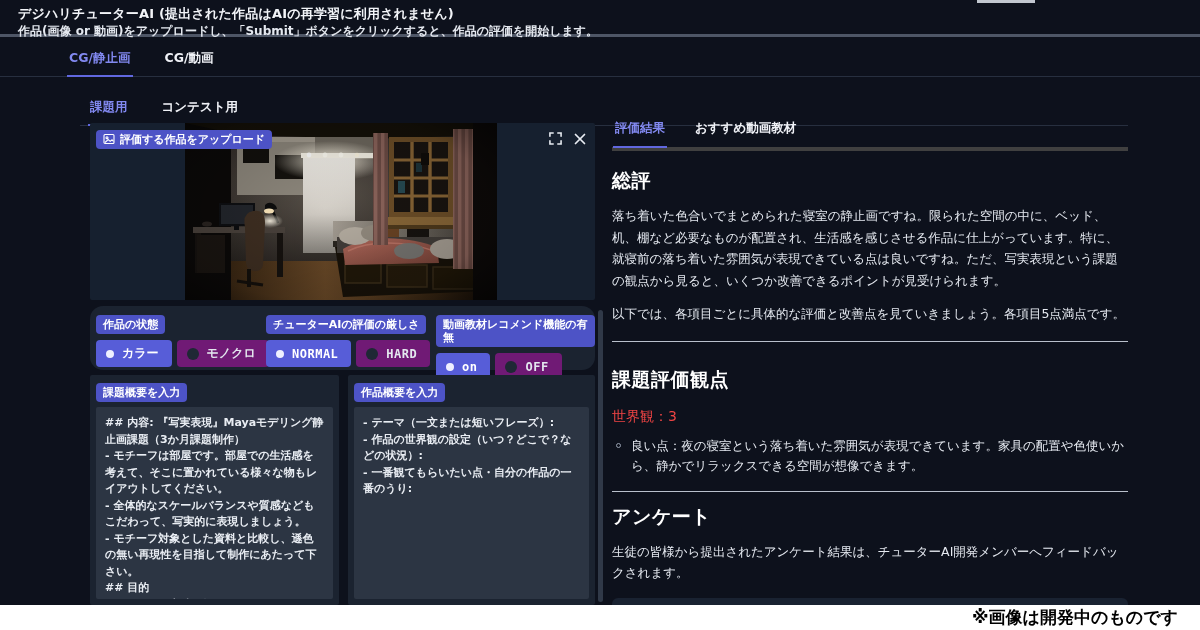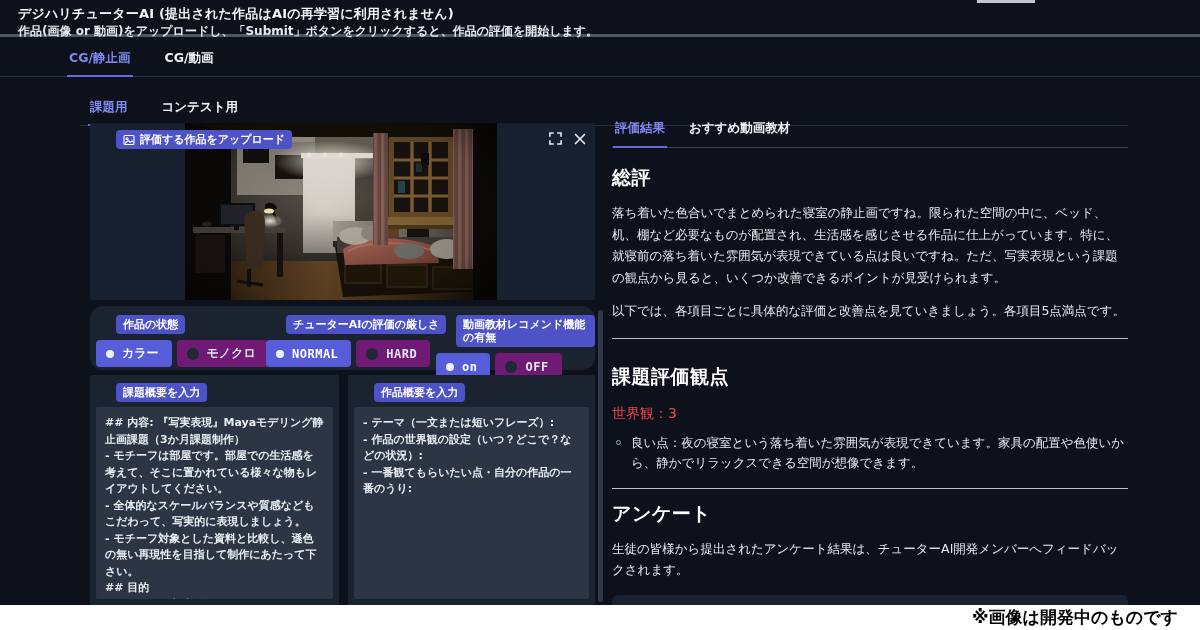--- a/index.html
+++ b/index.html
@@ -20,21 +20,21 @@
   .tab.active { color:#8289f0; border-bottom:2px solid #6168e0; margin-bottom:-1px; }
 
   
   .panel { position:absolute; background:#1b2330; border-radius:2px; }
   .upload-panel { left:90px; top:123px; width:505px; height:177px; background:#16202f; }
   .artwork-img { position:absolute; left:95px; top:0; width:312px; height:177px; display:block; }
   .upload-badge { position:absolute; left:6px; top:7px; z-index:3; }
   .img-actions { position:absolute; right:8px; top:8px; z-index:3; display:flex; gap:9px; align-items:center; }
   .icon-btn { width:15px; height:15px; display:flex; align-items:center; justify-content:center; cursor:pointer; }
 
-  .badge { display:inline-flex; align-items:center; gap:5px; background:#4d53c6; color:#fff; font-size:11px; font-weight:bold; padding:3px 7px; border-radius:4px; line-height:1.2;margin-left:20px; }
+  .badge { display:inline-flex; gap:5px; background:#4d53c6; color:#fff; font-size:11px; font-weight:bold; padding:3px 7px; border-radius:4px; line-height:1.2; }
 
   
   .toggle-panel { left:90px; top:306px; width:505px; height:64px;border-radius:13px; }
   .tgroup { position:absolute; top:7px; }
   .tgroup .opts { display:flex; gap:5px; margin-top:6px; }
   .pill { display:inline-flex; align-items:center; gap:8px; border-radius:4px; padding:0 13px 0 10px; height:27px; font-size:12px; font-weight:bold; cursor:pointer; font-family:"DejaVu Sans Mono","Liberation Mono",monospace; letter-spacing:.5px; }
   .pill.ja { font-family:"DejaVu Sans","Liberation Sans",sans-serif; letter-spacing:0; }
   .pill.sel { background:#575dd8; color:#fff; }
   .pill.unsel { background:#701a75; color:#e3e7ee; }
   .dot { border-radius:50%; flex:0 0 auto; }
@@ -44,21 +44,21 @@
   
   .ta-panel { top:375px; height:230px; padding:6px; }
   .ta-panel.left { left:90px; width:249px; }
   .ta-panel.right { left:348px; width:247px; }
   .ta-panel textarea { margin-top:5px; width:100%; height:192px; background:#2c3543; border:none; resize:none; color:#e9edf3; font-size:11px; font-weight:600; line-height:1.5; padding:8px 9px; border-radius:2px; font-family:"DejaVu Sans","Liberation Sans",sans-serif; outline:none; }
 
   .vscroll { position:absolute; left:598px; top:310px; width:5px; height:292px; background:#303948; border-radius:3px; }
 
   
   .rcol { position:absolute; left:612px; top:120px; width:516px; }
-  .rtabs { display:flex; gap:20px; border-bottom:1px solid #404040; padding-left:1px; }
+  .rtabs { display:flex; gap:26px; border-bottom:4px solid #404040; padding-left:1px; }
   .rtabs .tab { padding-bottom:9px; }
   .r-h2 { font-size:19px; font-weight:bold; color:#fff; letter-spacing:.5px; }
   .r-p { font-size:12.5px; color:#e6eaf1; line-height:1.72; }
   .rule { border:none; border-top:1px solid #b9c0cc; }
   .crit-item { font-size:14px; font-weight:normal; color:#ef4444; }
   .bullet-row { display:flex; gap:10px; margin-top:10px; }
   .bullet-circle { width:5px; height:5px; border:1.5px solid #97a0b0; border-radius:50%; margin-top:7px; margin-left:4px; flex:0 0 auto; }
 
   .survey-card { margin-top:14px; background:#192231; border-radius:6px; padding:10px 12px; height:128px; }
 

